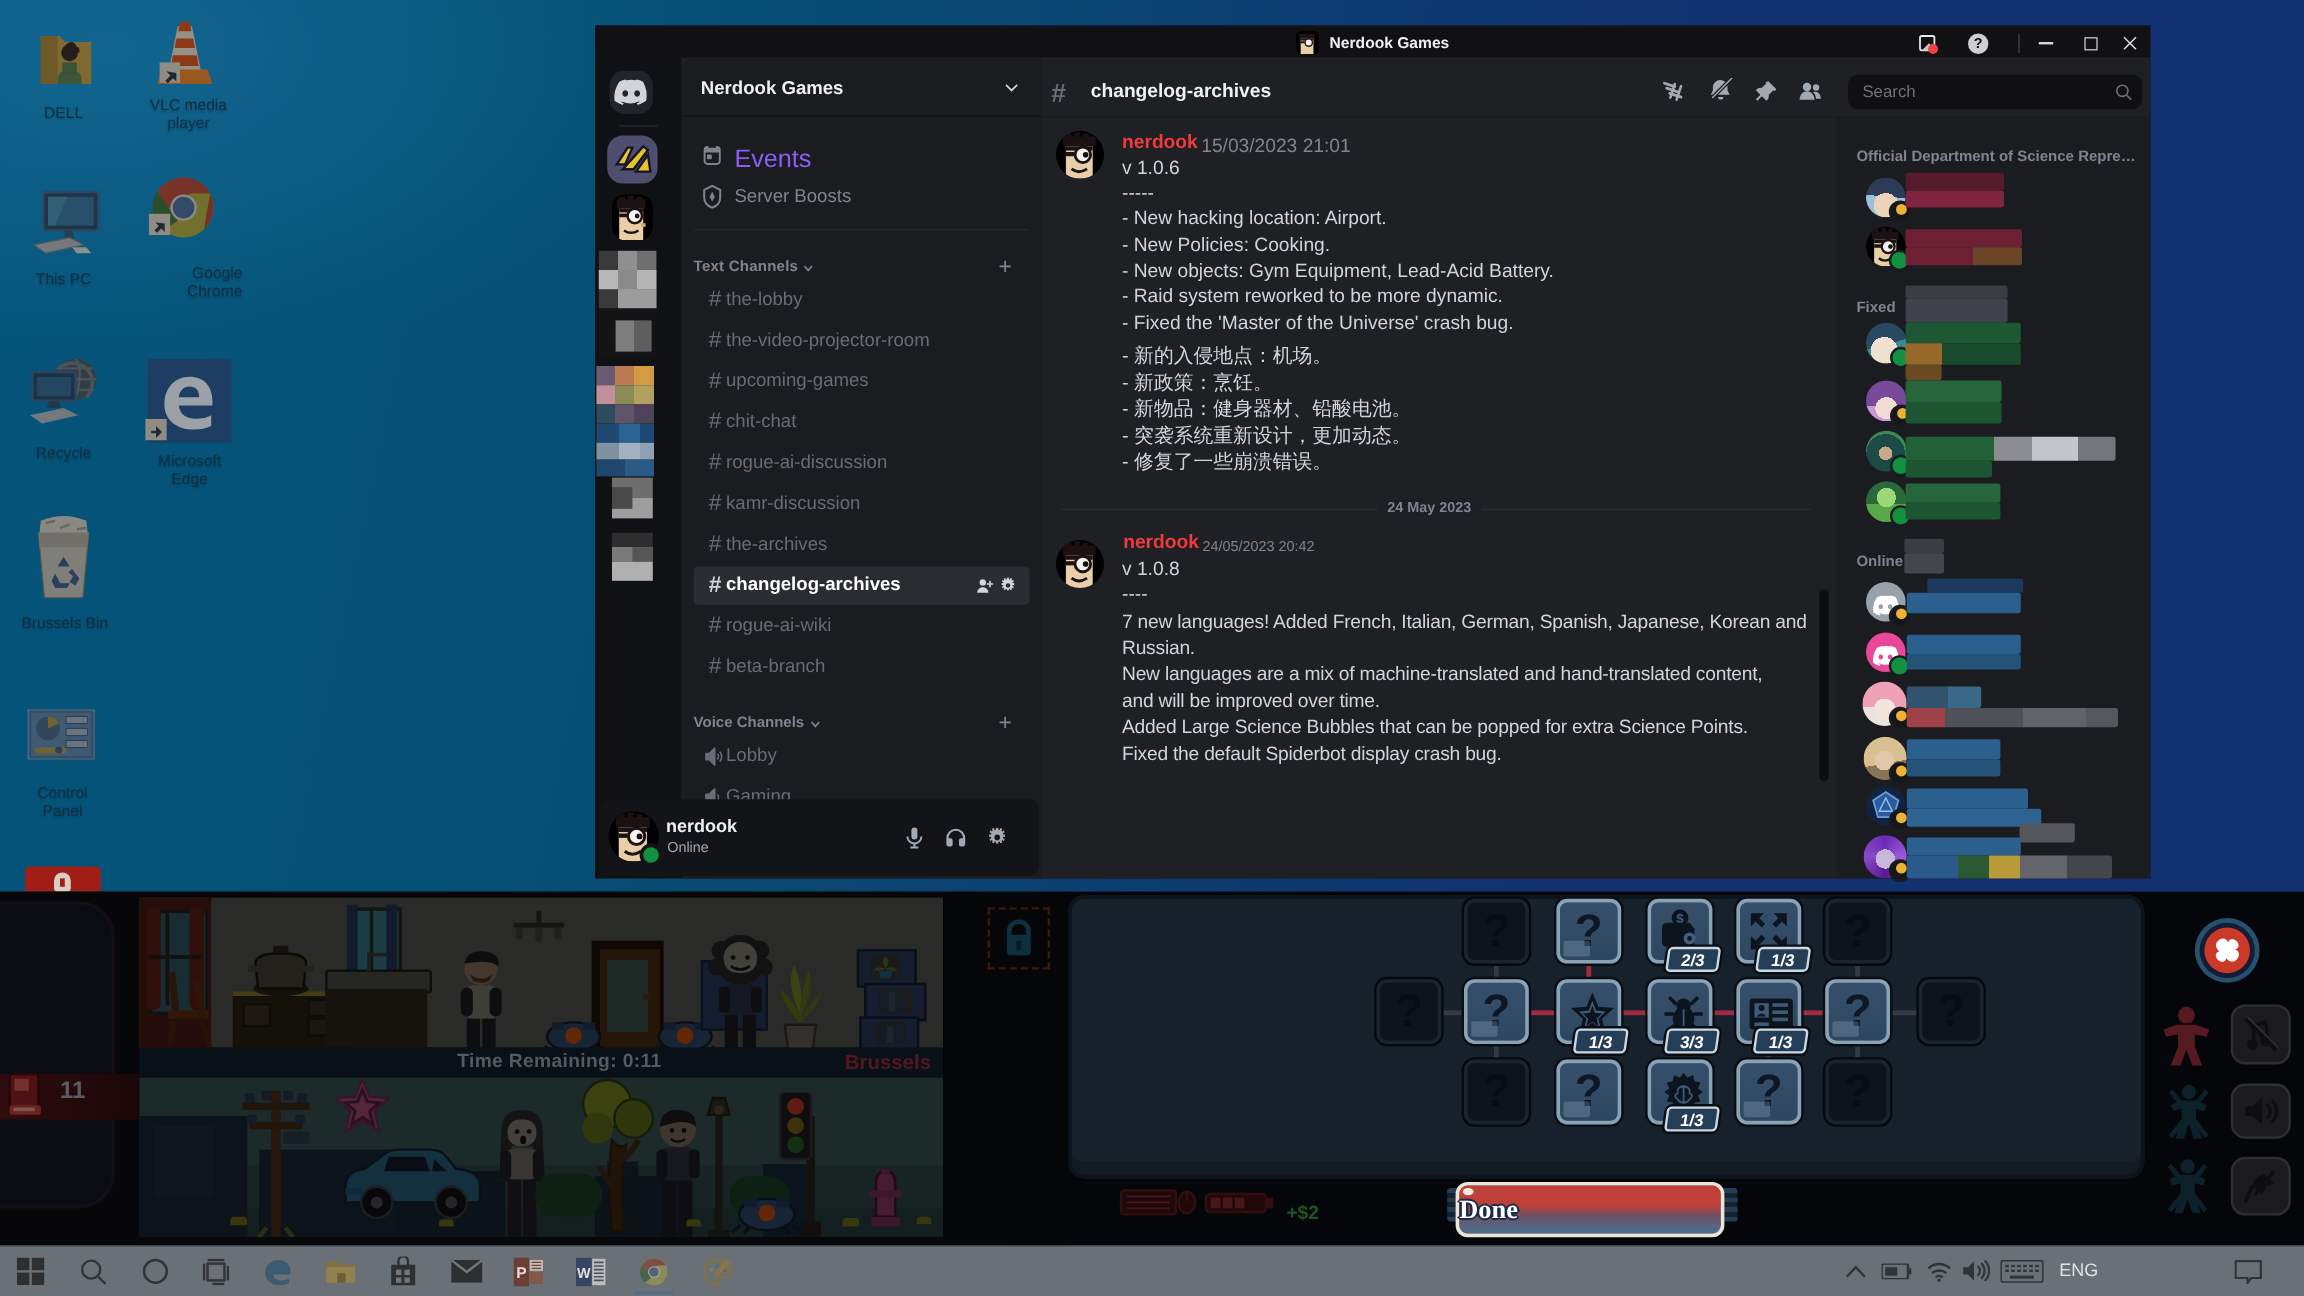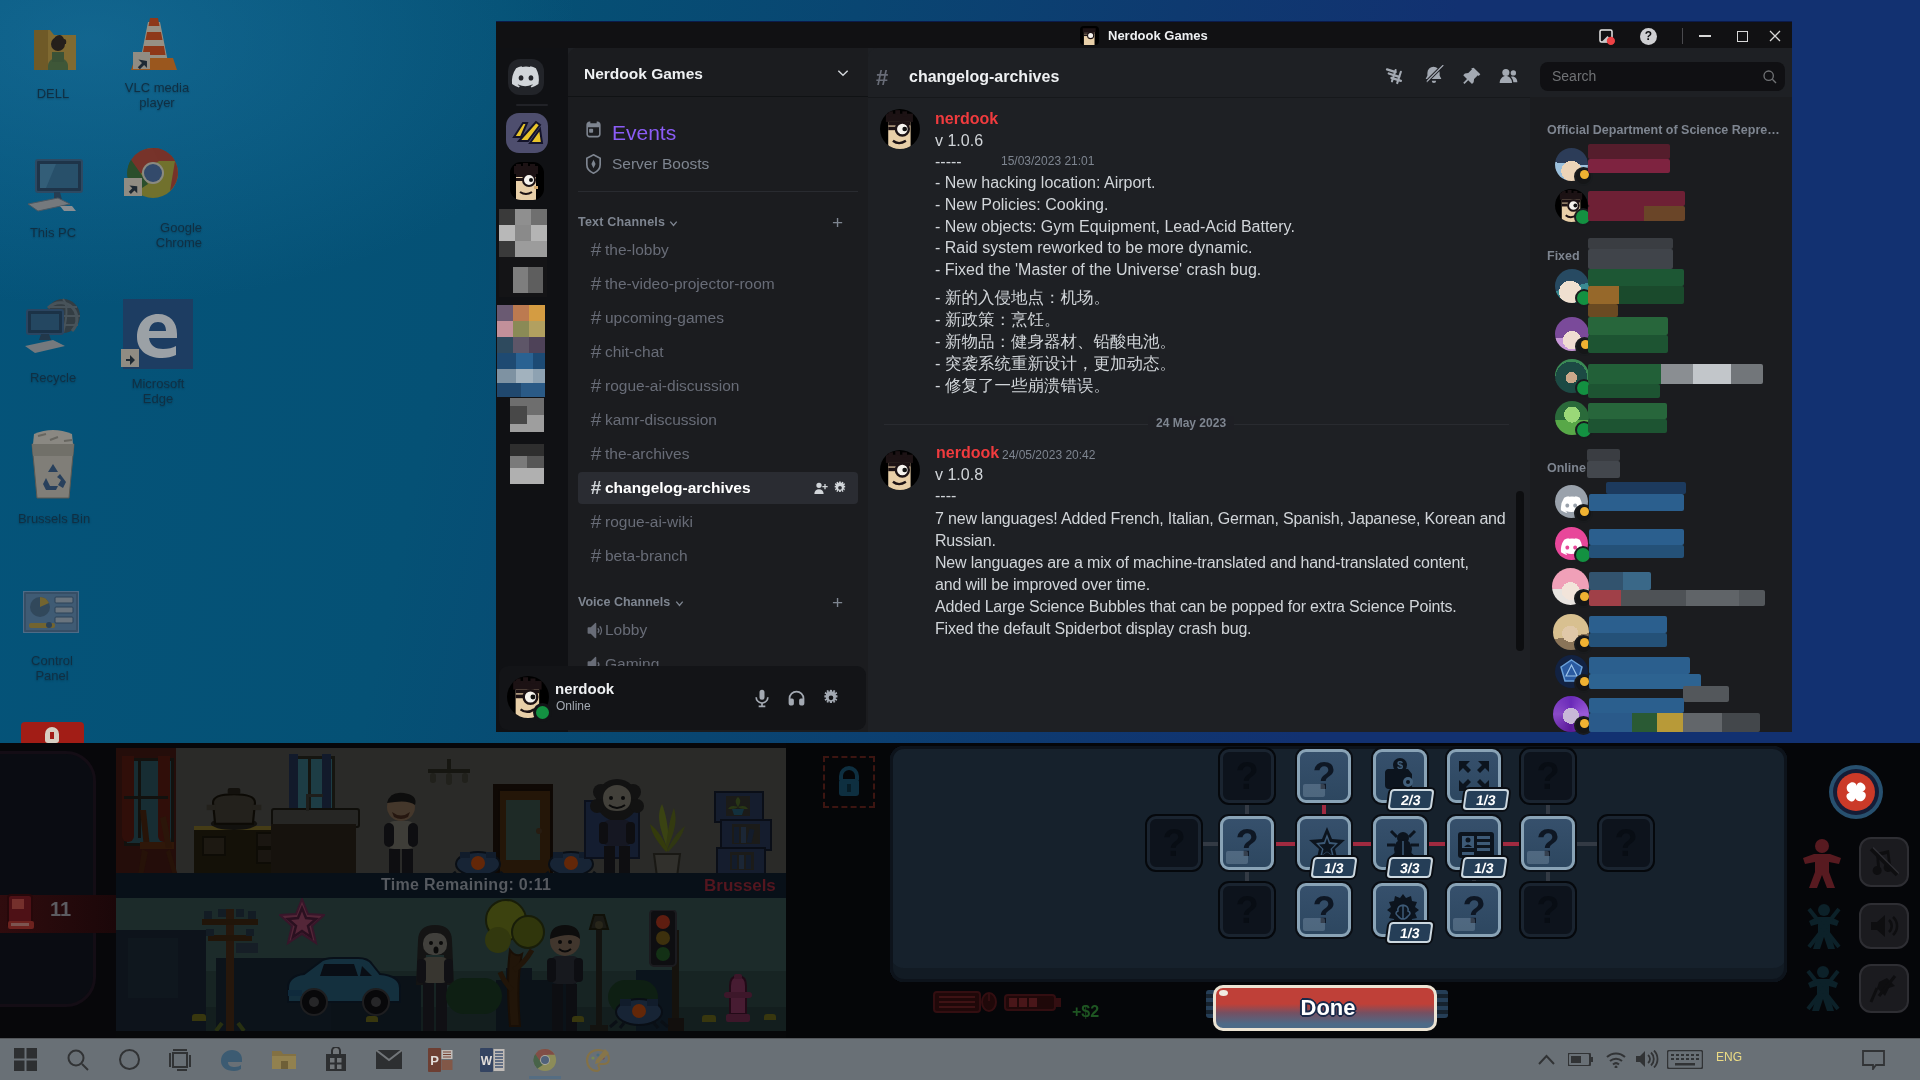--- a/index.html
+++ b/index.html
@@ -353,21 +353,21 @@
           <rect x="13" y="1" width="4" height="4" fill="#1c1214"></rect>
           <rect x="19" y="2" width="4" height="4" fill="#1c1214"></rect>
         <rect x="7" y="11" width="19" height="3" fill="#1c1214"></rect>
         <circle cx="19" cy="17" r="5.5" fill="#f6f3ee" stroke="#1c1214" stroke-width="2"></circle>
         <circle cx="21" cy="17" r="2" fill="#111"></circle>
         <rect x="7" y="15" width="6" height="3" fill="#1c1214"></rect>
         <path d="M11 27 q5 4 11 0" stroke="#1c1214" stroke-width="2" fill="none"></path>
       </svg>
     </div>
     <div class="abs" style="left:67px;top:62px;color:#f03b3e;font-size:16px;font-weight:bold;">nerdook</div>
-    <div class="abs" style="left:133px;top:66px;color:#7e8590;font-size:12px;margin-top:40px;">15/03/2023 21:01</div>
+    <div class="abs" style="left:133px;top:66px;color:#7e8590;font-size:16px;">15/03/2023 21:01</div>
     <div class="abs" style="left:67px;top:82px;color:#d1d5d9;font-size:16px;line-height:21px;">v 1.0.6<br>-----</div>
     <div class="abs" style="left:67px;top:124px;color:#d1d5d9;font-size:16px;line-height:21.8px;">- New hacking location: Airport.<br>- New Policies: Cooking.<br>- New objects: Gym Equipment, Lead-Acid Battery.<br>- Raid system reworked to be more dynamic.<br>- Fixed the 'Master of the Universe' crash bug.</div>
     <div class="abs" style="left:67px;top:238px;color:#d1d5d9;font-size:16.5px;line-height:22.1px;">- 新的入侵地点：机场。<br>- 新政策：烹饪。<br>- 新物品：健身器材、铅酸电池。<br>- 突袭系统重新设计，更加动态。<br>- 修复了一些崩溃错误。</div>
 
     <div class="abs" style="left:16px;top:376px;width:625px;height:1px;background:#292b30;"></div>
     <div class="abs" style="left:280px;top:368px;background:#1e1f24;padding:0 8px;color:#7e8590;font-size:12px;font-weight:bold;">24 May 2023</div>
 
     <div class="abs" style="left:12px;top:402px;width:40px;height:40px;border-radius:50%;background:#000;overflow:hidden;">
       <svg width="40" height="40" viewBox="0 0 34 34">
         <rect x="7" y="9" width="19" height="25" fill="#e8cfa8"></rect>
@@ -946,21 +946,21 @@
           <rect x="96" y="9" width="8" height="9"></rect>
         </g>
       </g>
     </svg>
   <div class="abs" style="left:1072px;top:260px;color:#1e5522;font-weight:bold;font-size:16px;">+$2</div>
 
   <div class="abs" style="left:1206px;top:247px;width:16px;height:28px;background:repeating-linear-gradient(180deg,#253e57 0 4px,#16222e 4px 8px);border-radius:3px;"></div>
   <div class="abs" style="left:1432px;top:247px;width:16px;height:28px;background:repeating-linear-gradient(180deg,#253e57 0 4px,#16222e 4px 8px);border-radius:3px;"></div>
   <div class="abs" style="left:1213px;top:242px;width:224px;height:46px;border-radius:10px;background:linear-gradient(180deg,#bf4038 0 40%,#755062 62%,#4d6a87 90%);border:3px solid #ece4d4;box-sizing:border-box;">
     <div class="abs" style="left:3px;top:2px;width:9px;height:6px;border-radius:50%;background:#f0ece2;"></div>
-    <div class="abs" style="left:0;top:7px;width:224px;text-align:center;color:#fff;font-weight:bold;font-size:22px;text-shadow:-2px 0 #1a2a4a,2px 0 #1a2a4a,0 -2px #1a2a4a,0 2px #1a2a4a,-1px -1px #1a2a4a,1px 1px #1a2a4a,-1px 1px #1a2a4a,1px -1px #1a2a4a;">Done</div>
+    <div class="abs" style="left:0;top:7px;width:224px;text-align:left;color:#fff;font-weight:bold;font-size:22px;text-shadow:-2px 0 #1a2a4a,2px 0 #1a2a4a,0 -2px #1a2a4a,0 2px #1a2a4a,-1px -1px #1a2a4a,1px 1px #1a2a4a,-1px 1px #1a2a4a,1px -1px #1a2a4a;font-family:Liberation Serif, serif;">Done</div>
   </div>
 
   <div class="abs" style="left:1829px;top:22px;width:54px;height:54px;border-radius:50%;background:#27506f;">
     <div class="abs" style="left:4px;top:4px;width:46px;height:46px;border-radius:50%;background:#151c36;"></div>
     <div class="abs" style="left:8px;top:8px;width:38px;height:38px;border-radius:50%;background:#cb3a28;"></div>
     <svg class="abs" style="left:13px;top:13px" width="28" height="28" viewBox="0 0 28 28">
         <g transform="rotate(45 14 14)">
           <path d="M14 3 C18 3 20 6 18 9 C21 7 25 9 25 14 C25 18 21 20 18 19 C20 22 18 25 14 25 C10 25 8 22 10 19 C7 20 3 18 3 14 C3 9 7 7 10 9 C8 6 10 3 14 3 Z" fill="#fff"></path>
         </g>
       </svg>
@@ -1114,17 +1114,17 @@
         <rect x="29" y="4" width="3" height="2"></rect>
         <rect x="4" y="8" width="3" height="2"></rect>
         <rect x="9" y="8" width="3" height="2"></rect>
         <rect x="14" y="8" width="3" height="2"></rect>
         <rect x="19" y="8" width="3" height="2"></rect>
         <rect x="24" y="8" width="3" height="2"></rect>
         <rect x="29" y="8" width="3" height="2"></rect>
         <rect x="8" y="13" width="20" height="2.5"></rect>
       </g>
     </svg>
-  <div class="abs" style="left:1716px;top:11px;color:#fde047;font-size:12px;">ENG</div>
+  <div class="abs" style="left:1716px;top:11px;color:#e5e5e5;font-size:15px;">ENG</div>
   <svg class="abs" style="left:1862px;top:11px" width="23" height="20" viewBox="0 0 23 20">
       <path d="M1 1 L22 1 L22 15 L14 15 L11 19 L11 15 L1 15 Z" fill="none" stroke="#23262a" stroke-width="1.8"></path>
     </svg>
 </div>
 
 </body></html>

